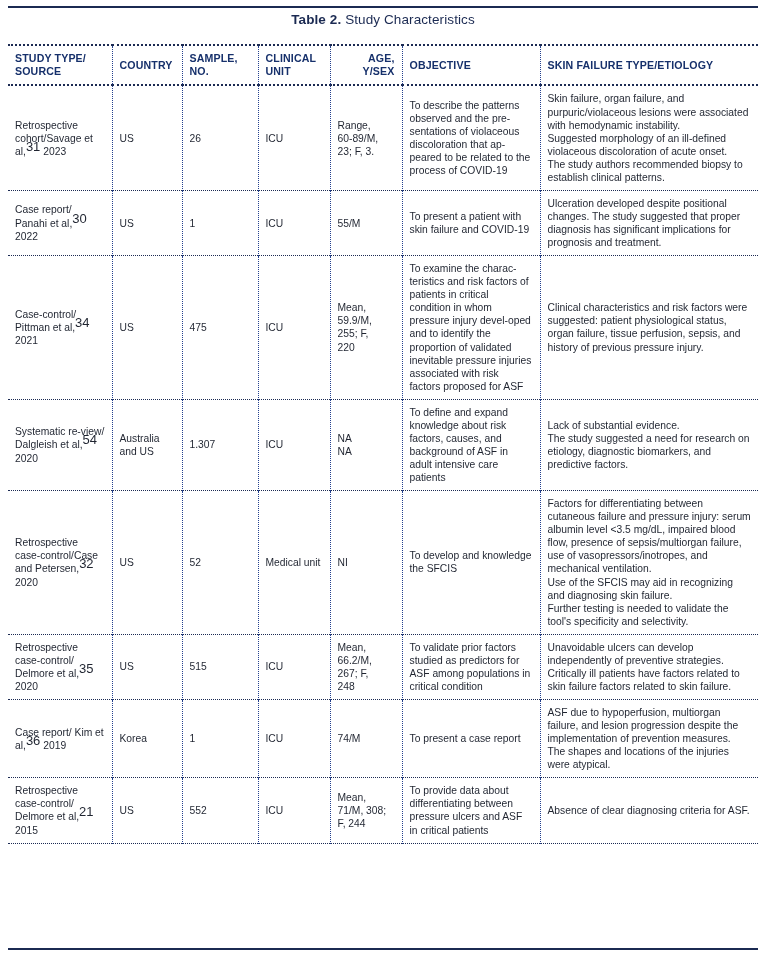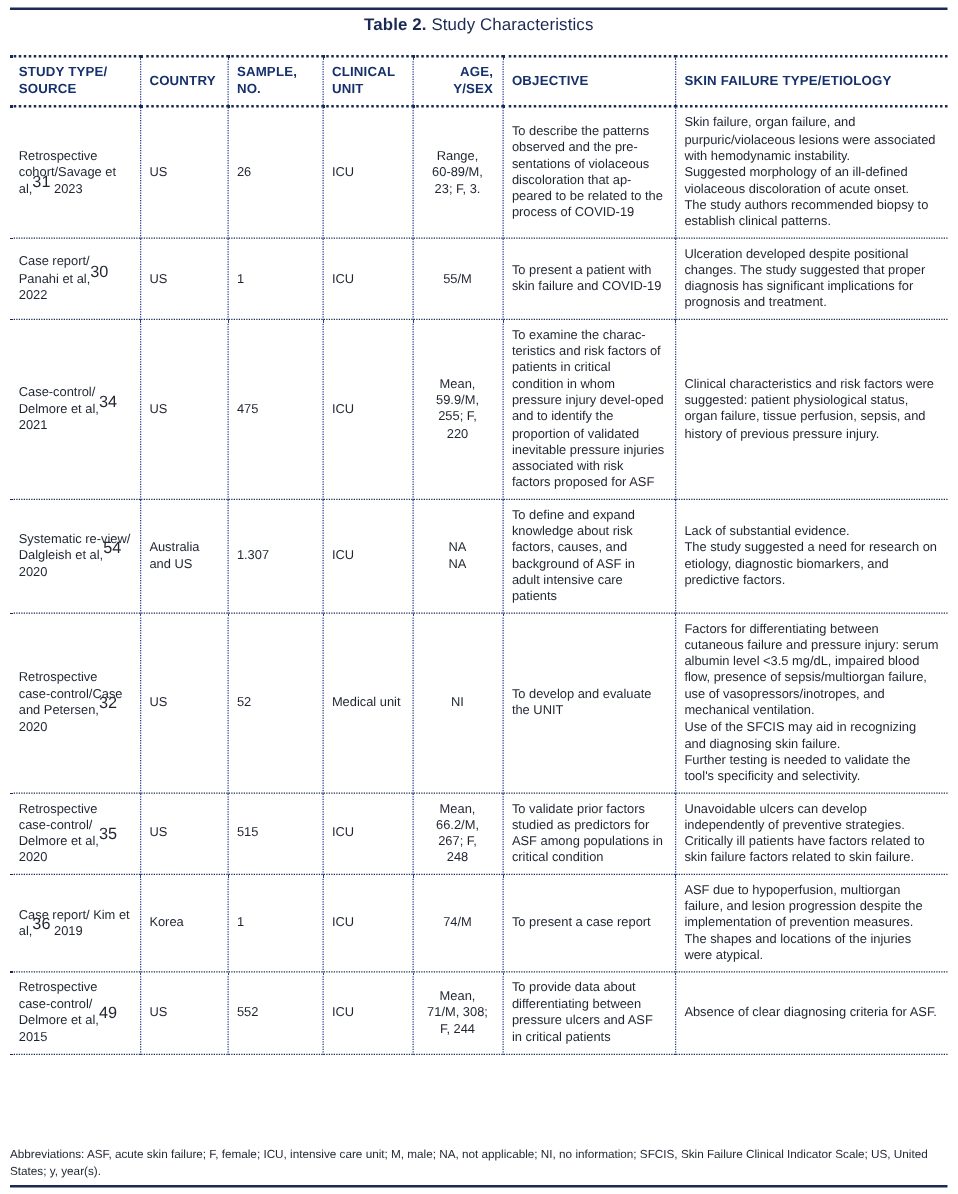--- a/index.html
+++ b/index.html
@@ -89,21 +89,21 @@
   tbody tr:last-child {
     border-bottom: 1.5px dotted #1b2a52;
   }
   tbody td {
     color: #1f2430;
   }
   td.c-source   { width: 104px; }
   td.c-country  { width: 70px; }
   td.c-sample   { width: 76px; }
   td.c-unit     { width: 72px; }
-  td.c-age      { width: 72px; text-align: center; }
+  td.c-age      { width: 72px; }
   td.c-objective{ width: 138px; }
   td.c-skin     { width: 218px; }
   th.c-source   { width: 104px; }
   th.c-country  { width: 70px; }
   th.c-sample   { width: 76px; margin-left: 38px; }
   th.c-unit     { width: 72px; }
   th.c-age      { width: 72px; text-align: right; }
   th.c-objective{ width: 138px; }
   th.c-skin     { width: 218px; }
 
@@ -169,21 +169,21 @@
         <tr>
           <td class="c-source multiline"><span>Case report/ Panahi et al,</span><sup>30</sup><span class="multiline"> 2022</span></td>
           <td class="c-country multiline">US</td>
           <td class="c-sample multiline">1</td>
           <td class="c-unit multiline">ICU</td>
           <td class="c-age multiline">55/M</td>
           <td class="c-objective multiline">To present a patient with skin failure and COVID-19</td>
           <td class="c-skin multiline">Ulceration developed despite positional changes. The study suggested that proper diagnosis has significant implications for prognosis and treatment.</td>
         </tr>
         <tr>
-          <td class="c-source multiline"><span>Case-control/ Delmore et al,</span><sup>34</sup><span class="multiline">
+          <td class="c-source multiline"><span>Case-control/ Pittman et al,</span><sup>34</sup><span class="multiline">
 2021</span></td>
           <td class="c-country multiline">US</td>
           <td class="c-sample multiline">475</td>
           <td class="c-unit multiline">ICU</td>
           <td class="c-age multiline">Mean,
 59.9/M,
 255; F,
 220</td>
           <td class="c-objective multiline">To examine the charac-teristics and risk factors of patients in critical condition in whom pressure injury devel-oped and to identify the proportion of validated inevitable pressure injuries associated with risk factors proposed for ASF</td>
           <td class="c-skin multiline">Clinical characteristics and risk factors were suggested: patient physiological status, organ failure, tissue perfusion, sepsis, and history of previous pressure injury.</td>
@@ -199,21 +199,21 @@
           <td class="c-skin multiline">Lack of substantial evidence.
 The study suggested a need for research on etiology, diagnostic biomarkers, and predictive factors.</td>
         </tr>
         <tr>
           <td class="c-source multiline"><span>Retrospective case-control/Case and Petersen,</span><sup>32</sup><span class="multiline">
 2020</span></td>
           <td class="c-country multiline">US</td>
           <td class="c-sample multiline">52</td>
           <td class="c-unit multiline">Medical unit</td>
           <td class="c-age multiline">NI</td>
-          <td class="c-objective multiline">To develop and evaluate the UNIT</td>
+          <td class="c-objective multiline">To develop and knowledge the SFCIS</td>
           <td class="c-skin multiline">Factors for differentiating between cutaneous failure and pressure injury: serum albumin level &lt;3.5 mg/dL, impaired blood flow, presence of sepsis/multiorgan failure, use of vasopressors/inotropes, and mechanical ventilation.
 Use of the SFCIS may aid in recognizing and diagnosing skin failure.
 Further testing is needed to validate the tool's specificity and selectivity.</td>
         </tr>
         <tr>
           <td class="c-source multiline"><span>Retrospective case-control/ Delmore et al,</span><sup>35</sup><span class="multiline">
 2020</span></td>
           <td class="c-country multiline">US</td>
           <td class="c-sample multiline">515</td>
           <td class="c-unit multiline">ICU</td>
@@ -227,32 +227,29 @@
         <tr>
           <td class="c-source multiline"><span>Case report/ Kim et al,</span><sup>36</sup><span class="multiline"> 2019</span></td>
           <td class="c-country multiline">Korea</td>
           <td class="c-sample multiline">1</td>
           <td class="c-unit multiline">ICU</td>
           <td class="c-age multiline">74/M</td>
           <td class="c-objective multiline">To present a case report</td>
           <td class="c-skin multiline">ASF due to hypoperfusion, multiorgan failure, and lesion progression despite the implementation of prevention measures. The shapes and locations of the injuries were atypical.</td>
         </tr>
         <tr>
-          <td class="c-source multiline"><span>Retrospective case-control/ Delmore et al,</span><sup>49</sup><span class="multiline">
+          <td class="c-source multiline"><span>Retrospective case-control/ Delmore et al,</span><sup>21</sup><span class="multiline">
 2015</span></td>
           <td class="c-country multiline">US</td>
           <td class="c-sample multiline">552</td>
           <td class="c-unit multiline">ICU</td>
           <td class="c-age multiline">Mean,
 71/M, 308;
 F, 244</td>
           <td class="c-objective multiline">To provide data about differentiating between pressure ulcers and ASF in critical patients</td>
           <td class="c-skin multiline">Absence of clear diagnosing criteria for ASF.</td>
         </tr>
       </tbody>
   </table>
 
-  <div class="footnote">
-    <span>Abbreviations:</span><span> ASF, acute skin failure; F, female; ICU, intensive care unit; M, male; NA, not applicable; NI, no information; SFCIS, Skin Failure Clinical Indicator Scale; US, United States; y, year(s).</span>
-  </div>
 
   <div class="rule-bottom"></div>
 </div>
 
 </body></html>

